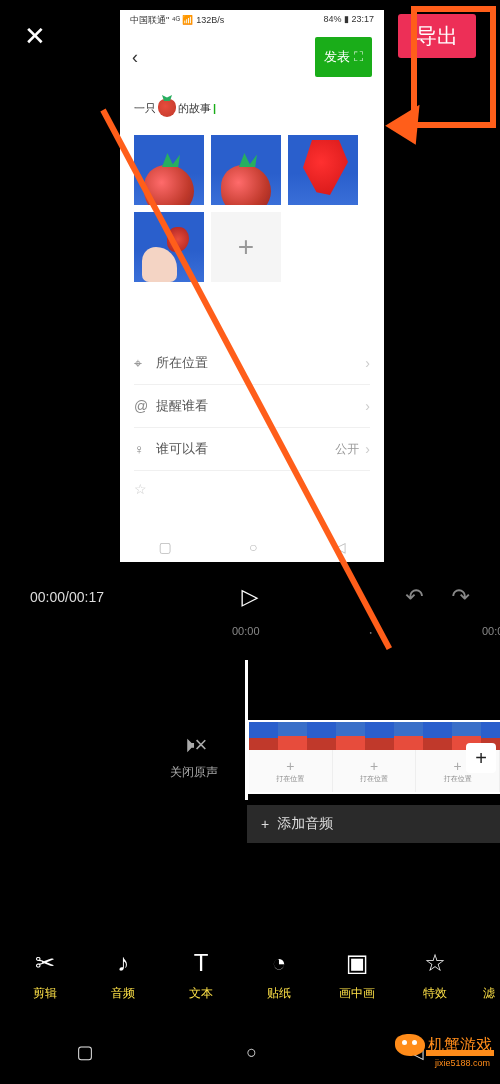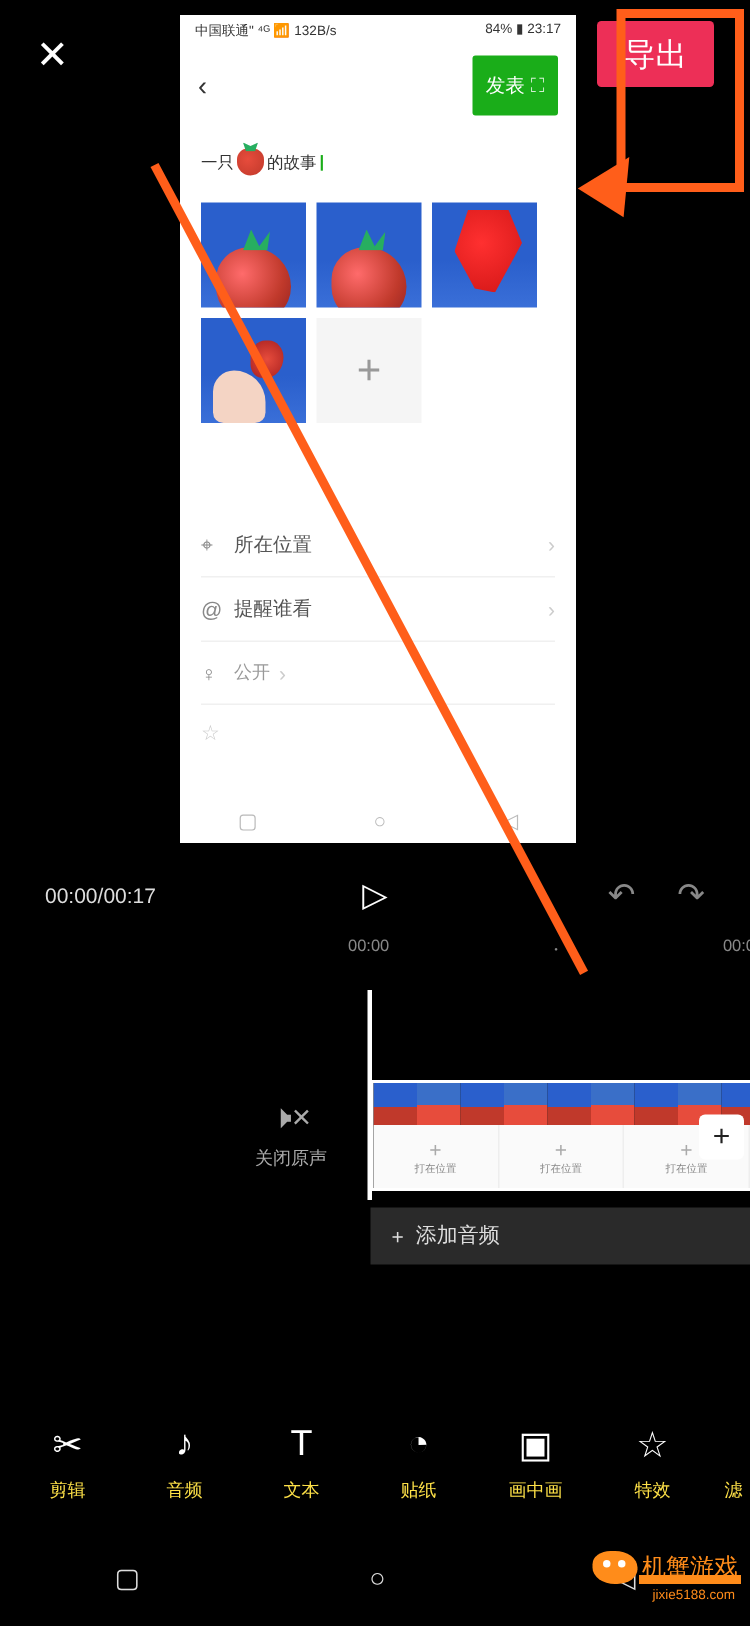--- a/index.html
+++ b/index.html
@@ -437,20 +437,21 @@
       <span class="lbl">所在位置</span>
       <span class="chev">›</span>
     </div>
     <div class="option-row">
       <span class="icn">@</span>
       <span class="lbl">提醒谁看</span>
       <span class="chev">›</span>
     </div>
     <div class="option-row">
       <span class="icn">♀</span>
+      <span class="lbl">谁可以看</span>
       <span class="val">公开</span>
       <span class="chev">›</span>
     </div>
     <div class="star-row">☆</div>
   </div>
   <div class="phone-nav">
     <span>▢</span>
     <span>○</span>
     <span>◁</span>
   </div>

